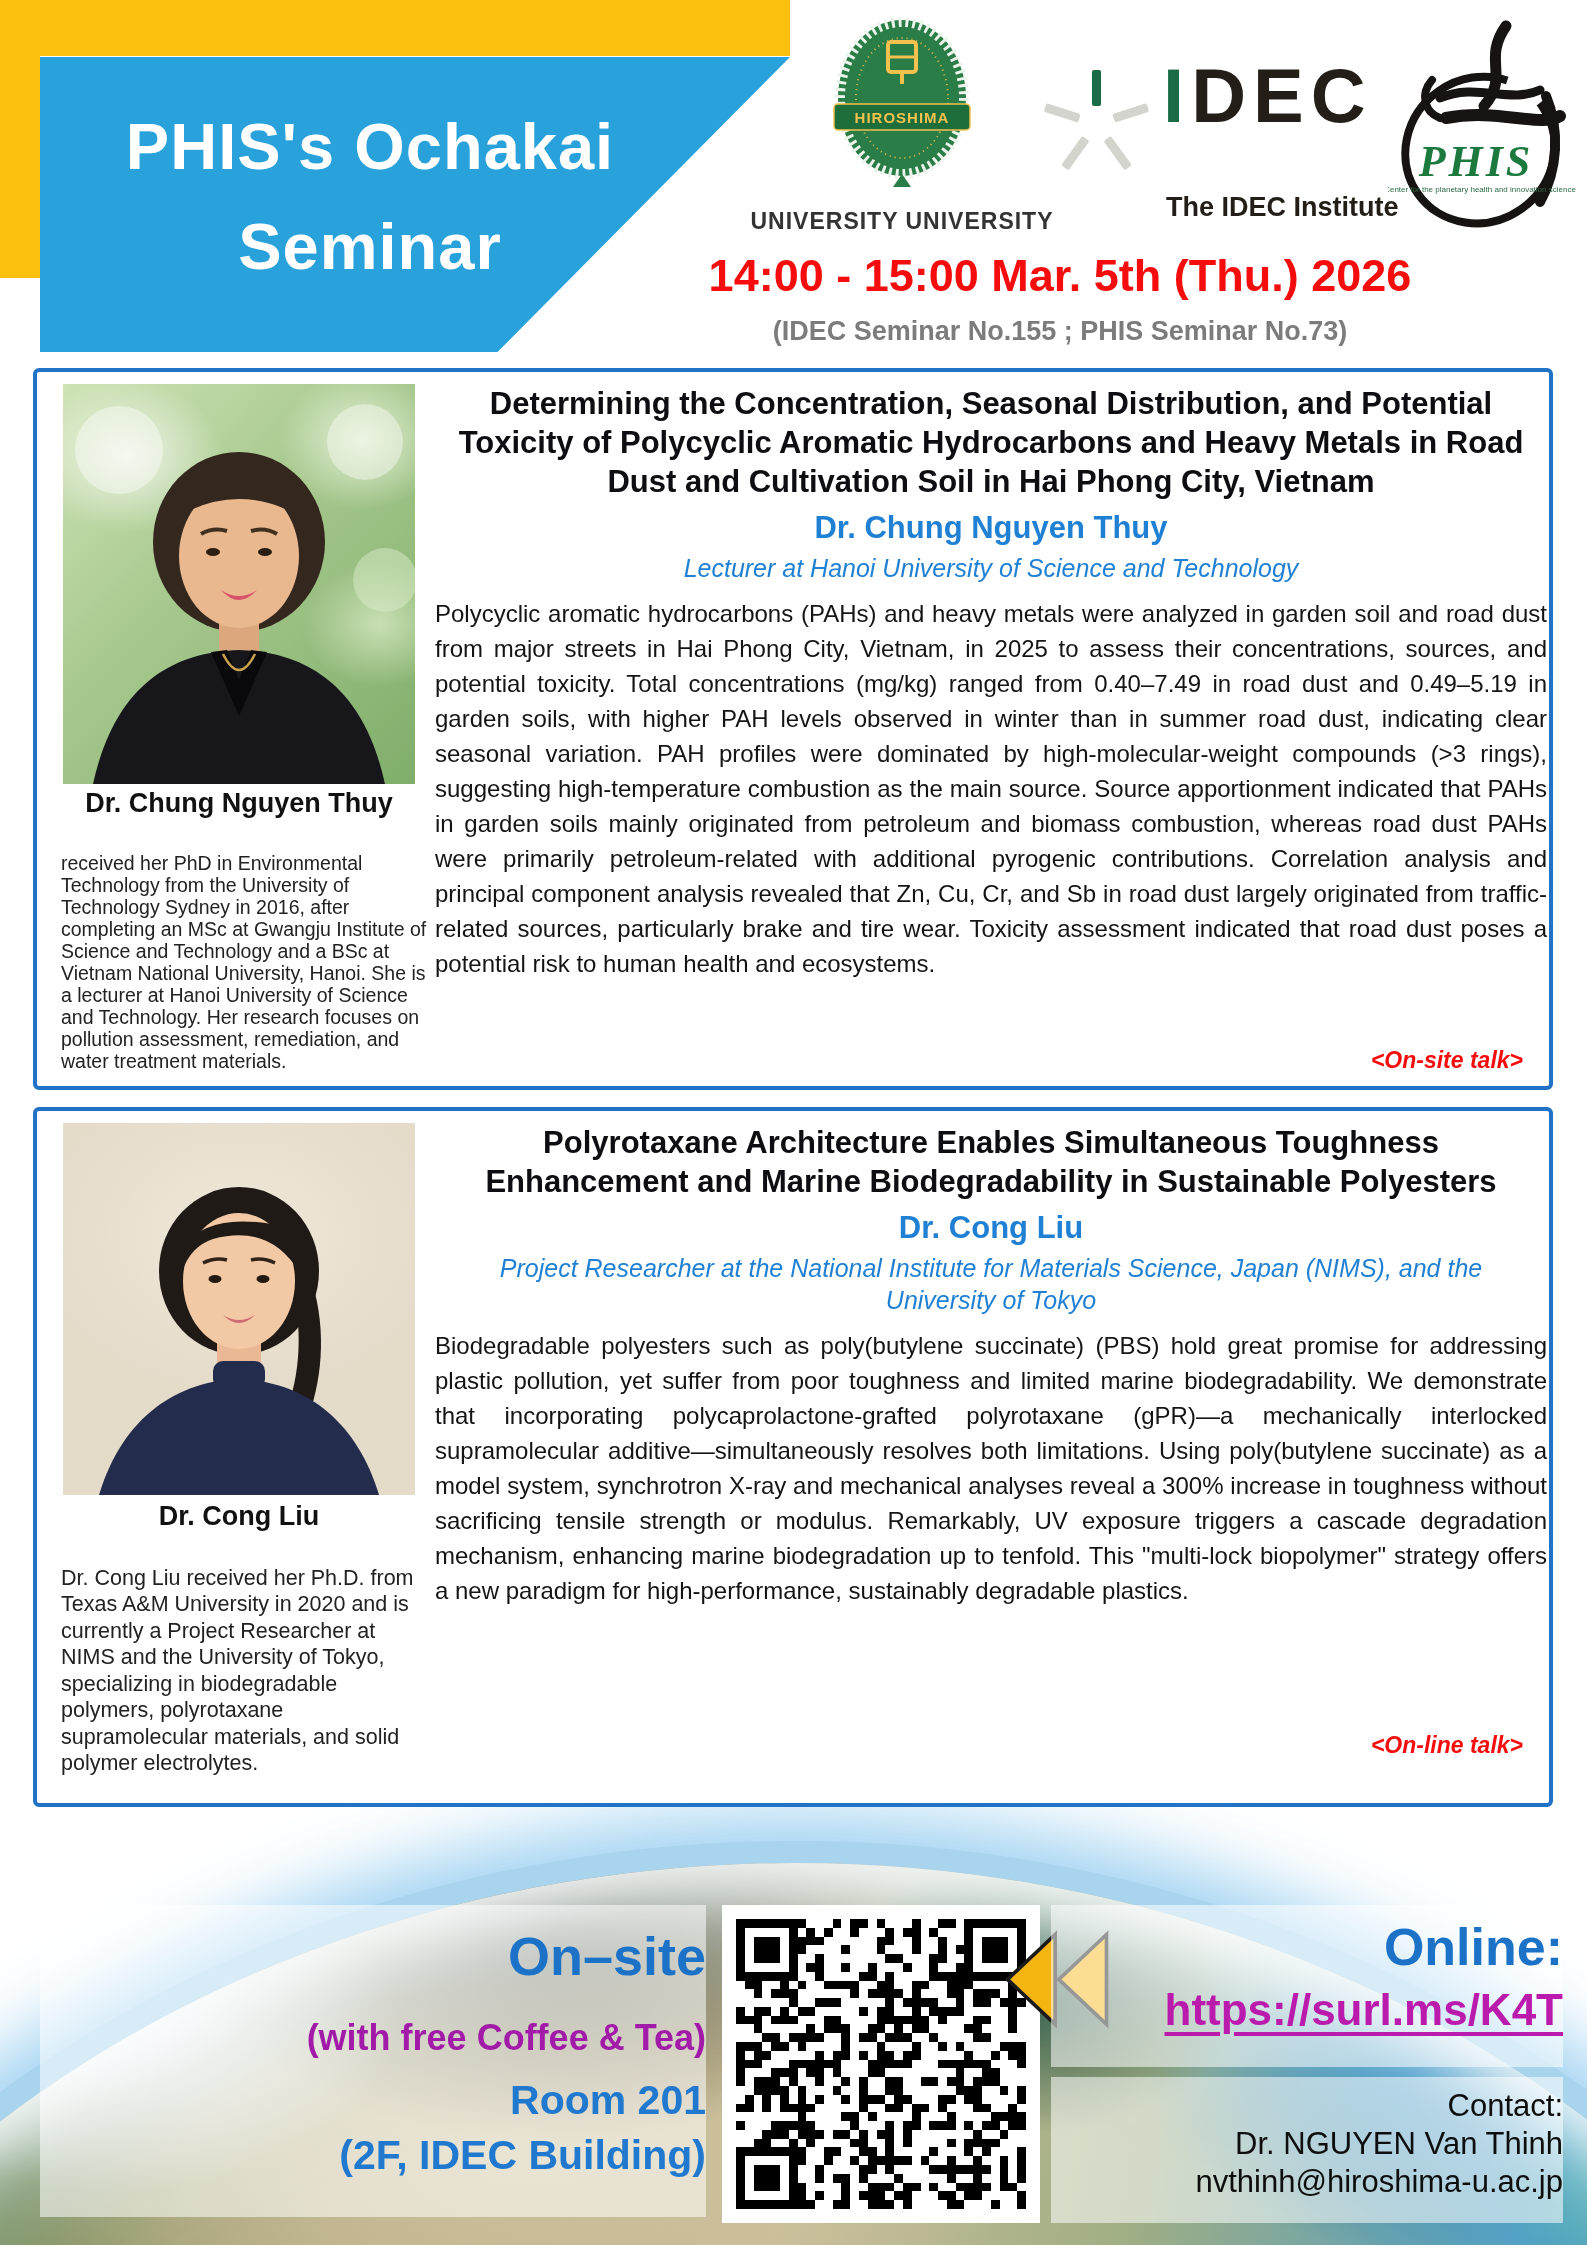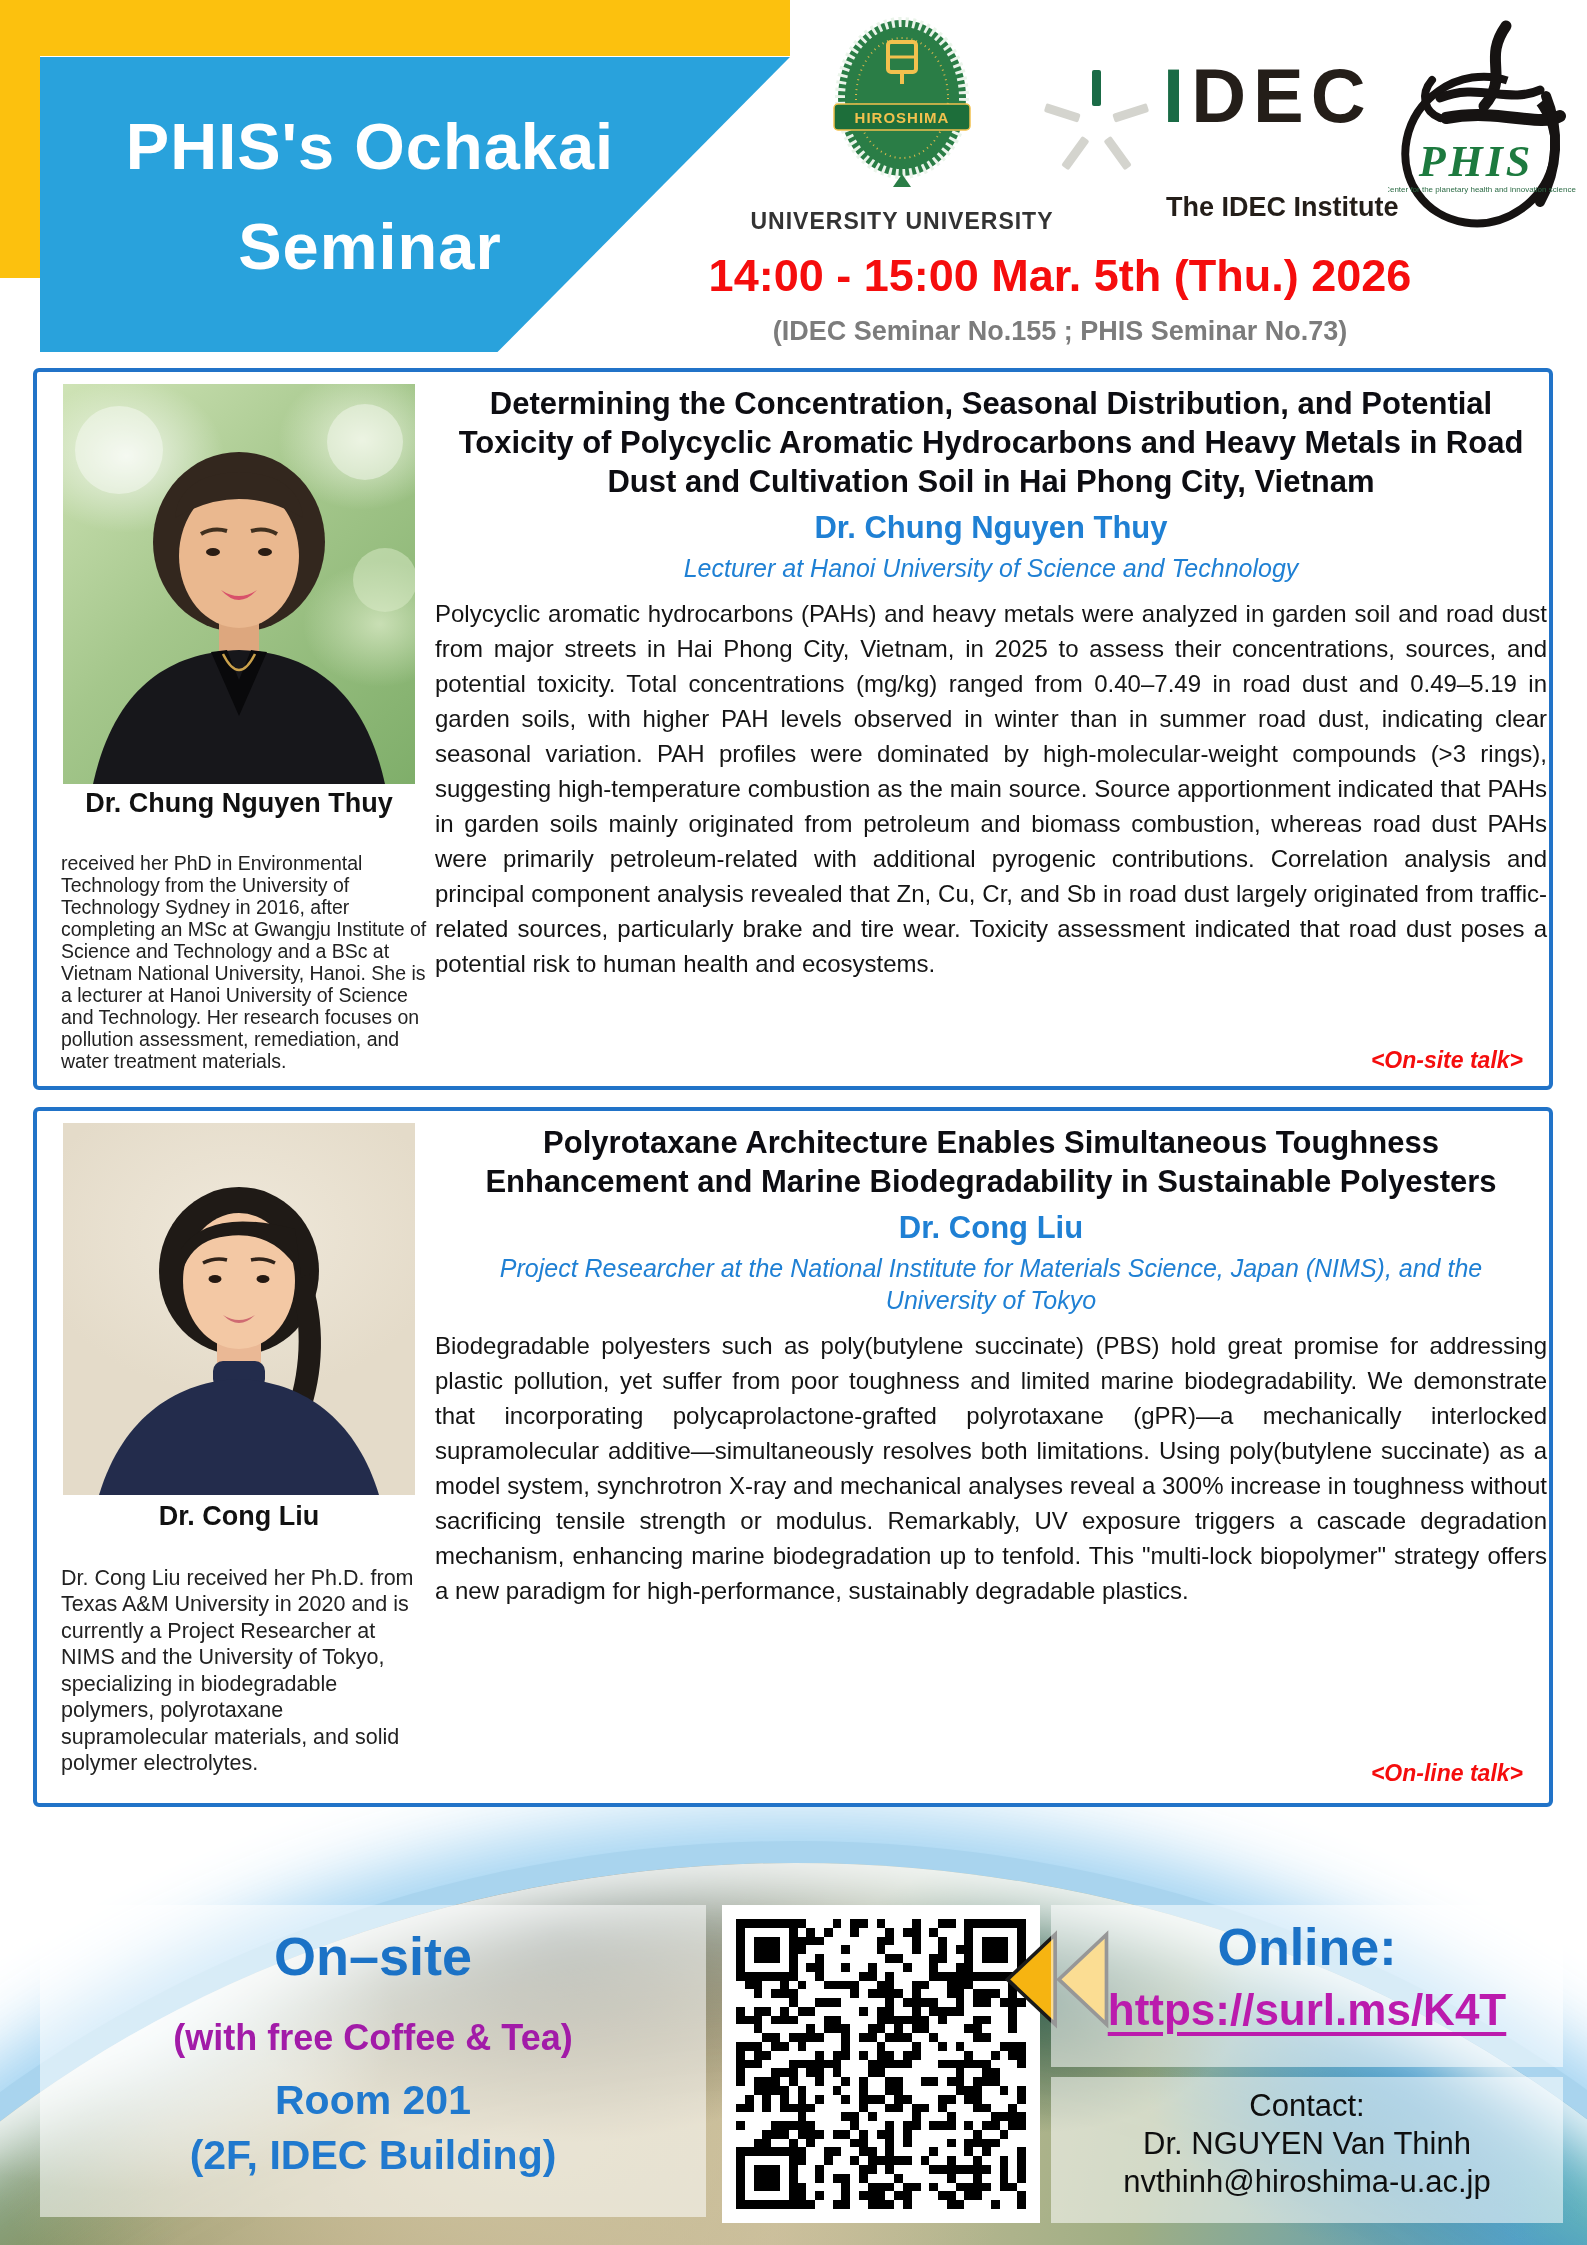--- a/index.html
+++ b/index.html
@@ -51,40 +51,40 @@
   .box-1 .bio{top:460px;font-size:19.5px;line-height:22px;}
   .box-2 .bio{top:432px;font-size:21.5px;line-height:26.5px;}
   .talk-main{position:absolute;left:398px;top:12px;width:1112px;}
   .talk-title{margin:0 auto;max-width:1100px;text-align:center;
               font-size:31px;line-height:39px;font-weight:800;color:#0d0d12;}
   .talk-speaker{margin-top:9px;text-align:center;font-size:31px;font-weight:800;color:#1F80D4;}
   .talk-affil{margin:6px auto 0;max-width:1060px;text-align:center;
               font-size:25px;line-height:32px;font-style:italic;color:#1F80D4;}
   .abstract{margin-top:12px;font-size:24px;line-height:35px;text-align:justify;color:#141414;}
   .mode-tag{position:absolute;right:26px;font-size:23px;font-weight:800;font-style:italic;color:#F50D0D;}
-  .box-1 .mode-tag{bottom:12px;} .box-2 .mode-tag{bottom:16px;margin-left:44px;}
+  .box-1 .mode-tag{bottom:12px;} .box-2 .mode-tag{bottom:44px;margin-left:44px;}
 
   
   .footer{position:absolute;left:0;top:1807px;width:1587px;height:438px;overflow:hidden;background:#fff;}
   .atm{position:absolute;left:-430px;top:34px;width:2450px;height:2100px;border-radius:50%;
        background:#a9d4ee;box-shadow:0 0 70px 28px rgba(150,205,240,.9);}
   .globe{position:absolute;left:-405px;top:56px;width:2400px;height:2060px;border-radius:50%;
     background:
       radial-gradient(420px 260px at 22% 160px, rgba(255,255,255,.85), rgba(255,255,255,0) 65%),
       radial-gradient(520px 300px at 40% 70px, #5d5a43, rgba(93,90,67,0) 70%),
       radial-gradient(720px 430px at 38% 270px, #cfc3a0, rgba(207,195,160,0) 72%),
       radial-gradient(430px 300px at 12% 340px, #6f8a52, rgba(111,138,82,0) 70%),
       radial-gradient(300px 200px at 60% 130px, #24503a, rgba(36,80,58,0) 70%),
       radial-gradient(380px 250px at 76% 210px, #2f8bbf, rgba(47,139,191,0) 72%),
       radial-gradient(250px 170px at 86% 310px, #46b29a, rgba(70,178,154,0) 70%),
       radial-gradient(210px 150px at 91% 390px, #1d5e32, rgba(29,94,50,0) 70%),
       linear-gradient(100deg,#4d6b8a 0%,#7d8f62 10%,#b3a87e 30%,#c9bd99 45%,#9fae84 58%,#4f9ec4 72%,#2277ad 88%,#1b5f93 100%);}
   .globe::before{content:"";position:absolute;inset:0;border-radius:50%;
       box-shadow:inset 0 28px 55px rgba(255,255,255,.85), inset 0 80px 120px rgba(195,232,250,.5);}
-  .panel{position:absolute;background:rgba(255,255,255,.55);text-align:center;}
+  .panel{position:absolute;background:rgba(255,255,255,.55);text-align:right;}
   .p-onsite{left:40px;top:98px;width:666px;height:312px;}
   .onsite-h{margin-top:20px;font-size:54px;font-weight:800;color:#1B72C6;}
   .onsite-note{margin-top:30px;font-size:36px;font-weight:800;color:#A21BA8;}
   .onsite-room{margin-top:18px;font-size:41px;font-weight:800;color:#2079CE;}
   .onsite-bldg{margin-top:8px;font-size:41px;font-weight:800;color:#2079CE;}
   .qr-panel{position:absolute;left:722px;top:98px;width:318px;height:318px;background:#fff;}
   .qr-panel svg{position:absolute;left:14px;top:14px;width:290px;height:290px;}
   .arrow{position:absolute;left:1002px;top:122px;width:110px;height:102px;}
   .p-online{left:1051px;top:98px;width:512px;height:162px;}
   .online-h{margin-top:12px;font-size:52px;font-weight:800;color:#1B72C6;}

